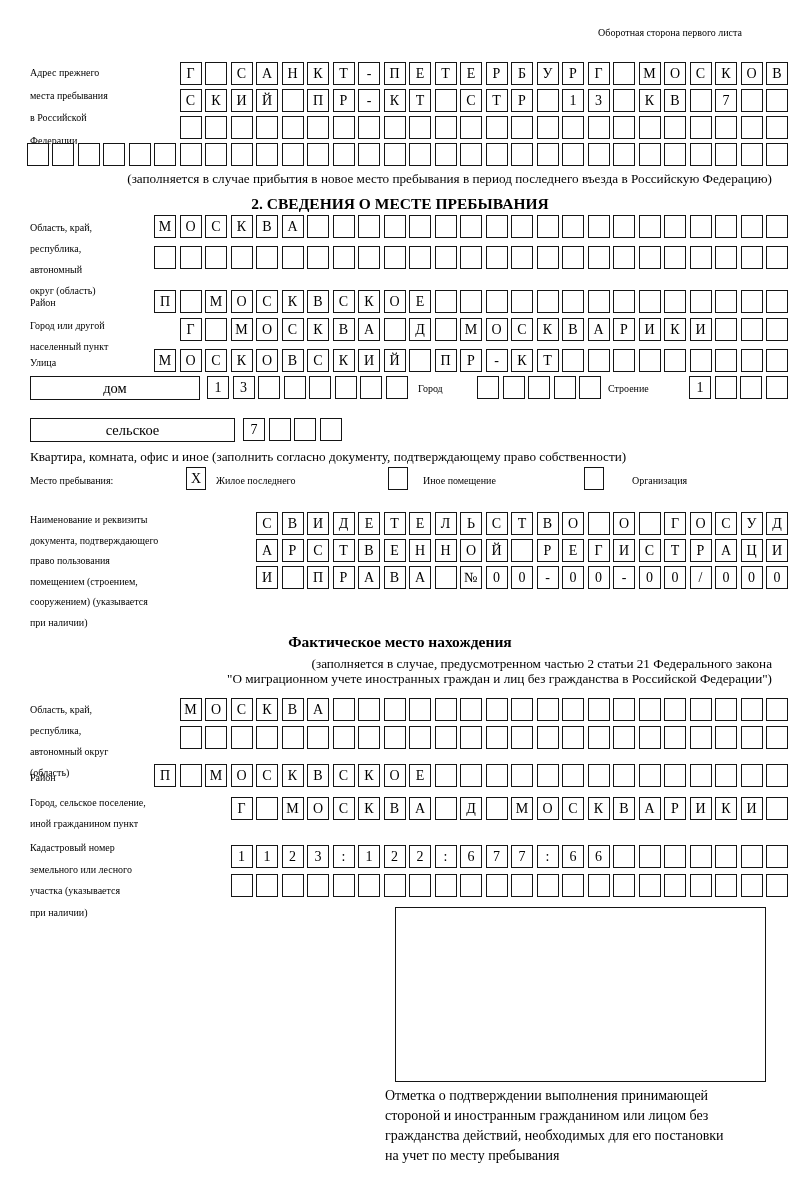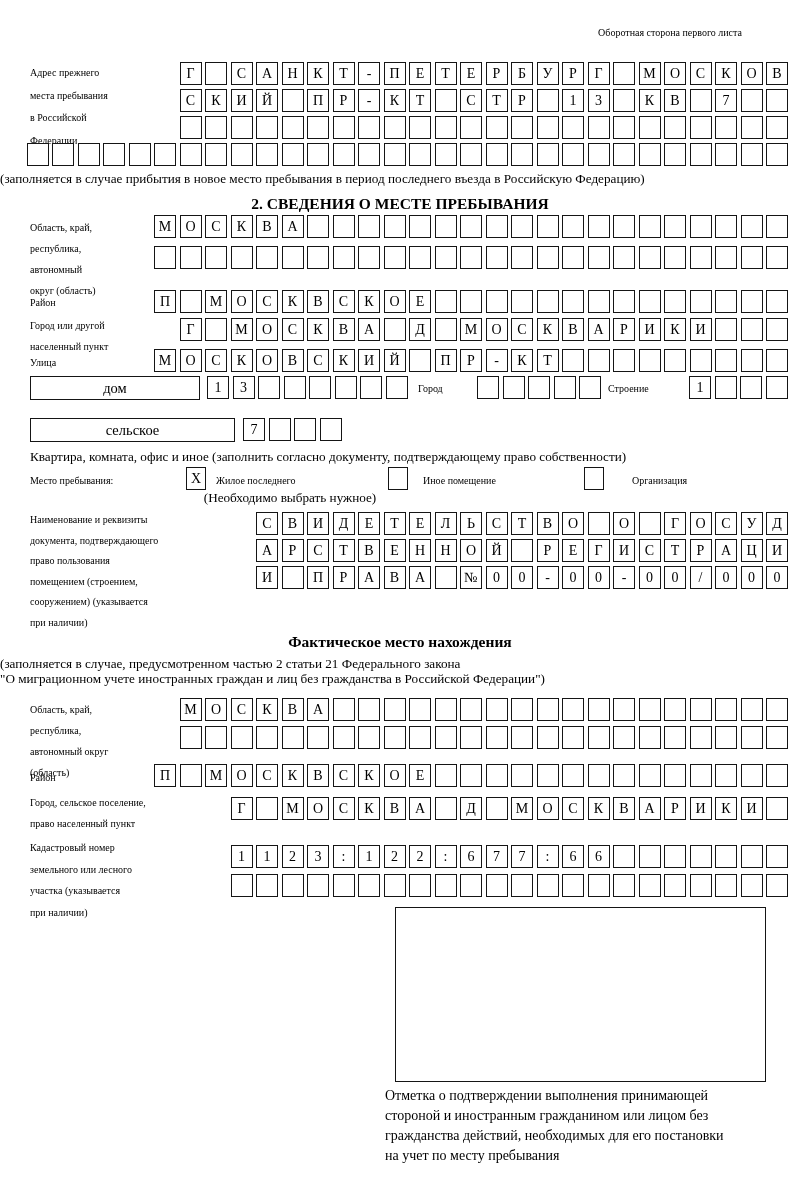--- a/index.html
+++ b/index.html
@@ -6,21 +6,21 @@
   html,body{background:#fff}
   body{width:800px;height:1180px;font-family:"Liberation Serif",serif;color:#000}
   .page{position:relative;width:800px;height:1180px;background:#fff;overflow:hidden}
   .lbl{position:absolute;font-size:10px;line-height:21px;white-space:pre-line}
   .note{position:absolute;font-size:13.2px;line-height:15px}
   .cellrow{position:absolute;display:flex;gap:3.5px}
   .cell{flex:0 0 22px;width:22px;height:23px;border:1.5px solid #151515;display:flex;align-items:center;justify-content:center;font-size:14px;line-height:1;background:#fff}
   .longbox{position:absolute;height:24px;border:1.5px solid #151515;display:flex;align-items:center;justify-content:center;font-size:14.5px;background:#fff}
   .chk{position:absolute;width:20px;height:23px;border:1.5px solid #151515;display:flex;align-items:center;justify-content:center;font-size:14px;background:#fff}
   .title{position:absolute;left:0;width:800px;text-align:center;font-weight:bold;font-size:15.5px}
-  .ctr{position:absolute;left:0;width:772px;text-align:left}
+  .ctr{position:absolute;left:0;width:772px;text-align:right}
 </style>
 </head>
 <body>
 
 <div class="page">
 
   <div class="lbl" style="top:22px;right:58px;white-space:nowrap">Оборотная сторона первого листа</div>
 
   <div class="lbl" style="left:30px;top:62px;line-height:22.5px">Адрес прежнего
 места пребывания
@@ -326,21 +326,20 @@
     </div>
   <div class="note" style="left:30px;top:449px">Квартира, комната, офис и иное (заполнить согласно документу, подтверждающему право собственности)</div>
 
   <div class="lbl" style="left:30px;top:470px">Место пребывания:</div>
   <div class="chk" style="left:186px;top:467px">X</div>
   <div class="lbl" style="left:216px;top:470px">Жилое последнего</div>
   <div class="chk" style="left:388px;top:467px"></div>
   <div class="lbl" style="left:423px;top:470px">Иное помещение</div>
   <div class="chk" style="left:584px;top:467px"></div>
   <div class="lbl" style="left:632px;top:470px">Организация</div>
-  <div class="note" style="left:140px;top:490px;width:300px;text-align:center">(Необходимо выбрать нужное)</div>
 
   <div class="lbl" style="left:30px;top:510px;line-height:20.5px">Наименование и реквизиты
 документа, подтверждающего
 право пользования
 помещением (строением,
 сооружением) (указывается
 при наличии)</div>
   <div class="cellrow" style="top:512px;right:12px">
       <span class="cell">С</span>
       <span class="cell">В</span>
@@ -495,21 +494,21 @@
       <span class="cell"></span>
       <span class="cell"></span>
       <span class="cell"></span>
       <span class="cell"></span>
       <span class="cell"></span>
       <span class="cell"></span>
       <span class="cell"></span>
     </div>
 
   <div class="lbl" style="left:30px;top:792px">Город, сельское поселение,
-право населенный пункт</div>
+иной гражданином пункт</div>
   <div class="cellrow" style="top:797px;right:12px">
       <span class="cell">Г</span>
       <span class="cell"></span>
       <span class="cell">М</span>
       <span class="cell">О</span>
       <span class="cell">С</span>
       <span class="cell">К</span>
       <span class="cell">В</span>
       <span class="cell">А</span>
       <span class="cell"></span>

